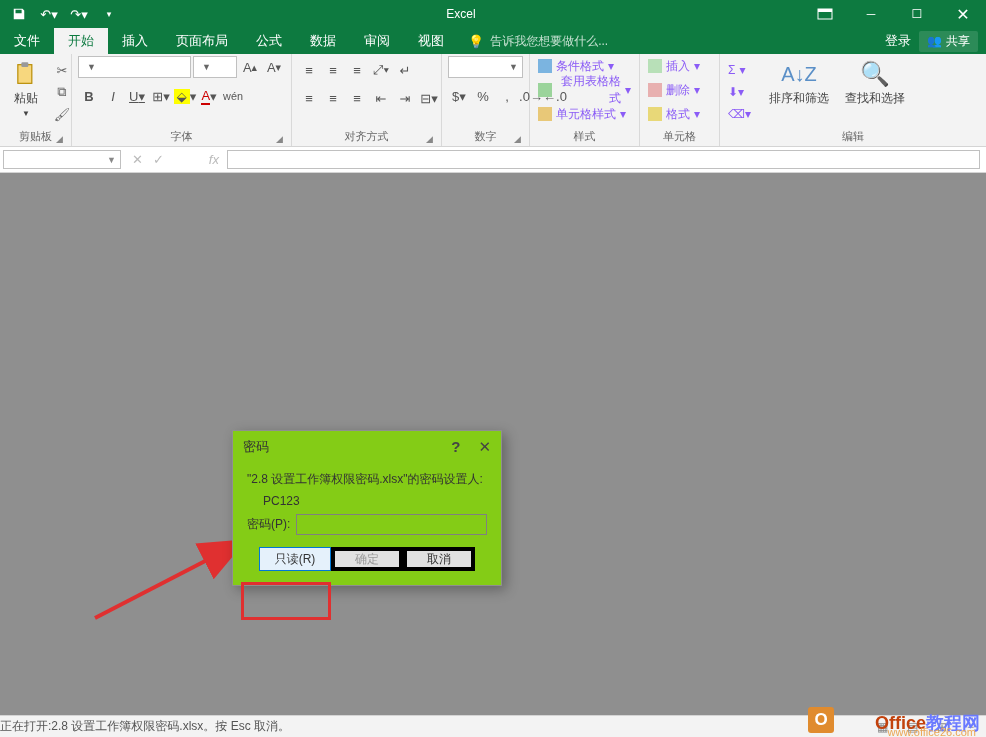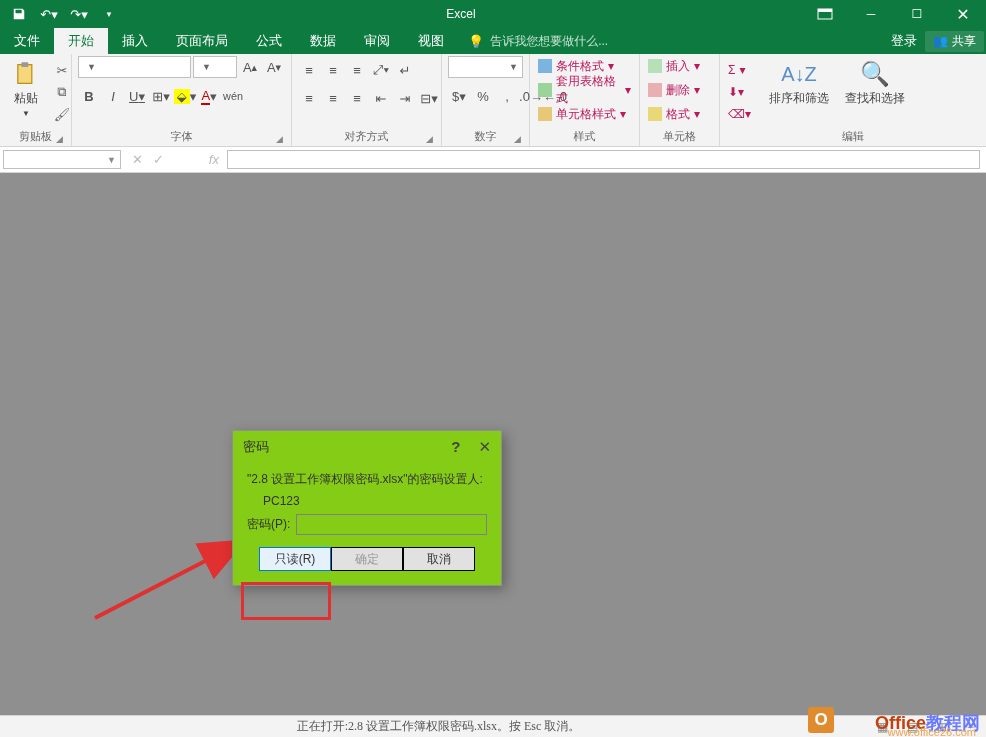--- a/index.html
+++ b/index.html
@@ -13,40 +13,40 @@
     .titlebar-right { display: flex; align-items: center; }
     .win-btn { width: 46px; height: 28px; display: flex; align-items: center; justify-content: center; cursor: pointer; font-size: 12px; }
     .win-btn.close { font-size: 16px; }
 
     
     .menubar { height: 26px; background: #0d7a40; display: flex; align-items: stretch; color: #fff; font-size: 13px; }
     .menu-tab { padding: 0 14px; display: flex; align-items: center; cursor: pointer; }
     .menu-tab.active { background: #f3f3f3; color: #0d7a40; }
     .tell-me { display: flex; align-items: center; color: #c7e2d2; font-size: 12px; gap: 6px; padding-left: 10px; }
     .tell-me-icon { font-size: 13px; }
-    .menubar-right { margin-left: auto; display: flex; align-items: center; gap: 8px; padding-right: 2px; }
+    .menubar-right { margin-left: auto; display: flex; align-items: center; gap: 8px; padding-right: 8px; }
     .share-btn { background: #2c8b58; padding: 2px 8px; border-radius: 2px; font-size: 12px; display:flex; align-items:center; gap:4px;}
 
     
     .ribbon { height: 93px; background: #f3f3f3; border-bottom: 1px solid #d4d4d4; display: flex; }
     .group { border-right: 1px solid #d9d9d9; display: flex; flex-direction: column; padding: 2px 6px 0; }
     .group-body { flex: 1; display: flex; align-items: flex-start; gap: 4px; }
     .group-label { text-align: center; font-size: 11px; color: #666; padding: 2px 0; position: relative; }
     .group-launcher { position: absolute; right: 2px; bottom: 2px; font-size: 9px; color: #888; cursor: pointer; }
 
     .big-btn { display: flex; flex-direction: column; align-items: center; gap: 2px; padding: 4px 6px; cursor: pointer; font-size: 12px; color: #444; }
     .big-btn .icon { width: 28px; height: 28px; display: flex; align-items: center; justify-content: center; font-size: 24px; }
     .small-col { display: flex; flex-direction: column; gap: 2px; padding-top: 4px; }
     .small-btn { width: 24px; height: 20px; display: flex; align-items: center; justify-content: center; font-size: 13px; color: #666; cursor: pointer; }
     .font-row { display: flex; align-items: center; gap: 2px; }
     .font-sel { border: 1px solid #c0c0c0; background: #fff; height: 22px; font-size: 12px; padding: 0 4px; display:flex; align-items:center; }
     .sel-arrow{font-size:9px; color:#666; margin-left:4px;}
     .icon-row { display: flex; gap: 2px; margin-top: 4px; }
     .ib { width: 22px; height: 20px; display: flex; align-items: center; justify-content: center; font-size: 13px; color: #555; cursor: pointer; border:1px solid transparent;}
-    .line-item { display: flex; align-items: center; gap: 4px; font-size: 12px; color: #be185d; height: 20px; cursor: pointer; padding:0 2px;}
+    .line-item { display: flex; align-items: center; gap: 4px; font-size: 12px; color: #8b5cf6; height: 20px; cursor: pointer; padding:0 2px;text-align:right;}
     .line-item svg{width:14px;height:14px;flex-shrink:0;}
 
     
     .formulabar { height: 26px; border-bottom: 1px solid #d4d4d4; display: flex; align-items: stretch; background:#fff;}
     .namebox { width: 118px; border: 1px solid #c0c0c0; margin: 3px; display:flex; align-items:center; justify-content:flex-end; padding:0 4px;}
     .namebox-arrow{font-size:9px;color:#888;}
     .fb-btns { display: flex; align-items: center; padding: 0 8px; gap: 10px; color:#bbb; font-size:13px;}
     .fb-input { flex: 1; border: 1px solid #c0c0c0; margin: 3px 6px 3px 0; background:#fff;}
 
     
@@ -55,31 +55,31 @@
     
     .dialog { position: absolute; left: 232px; top: 257px; width: 270px; background: #84cc16; border: 1px solid #8f8f8f; box-shadow: 4px 4px 12px rgba(0,0,0,0.3); }
     .dlg-title { height: 32px; display: flex; align-items: center; padding: 0 10px; font-size: 13px; color: #333; }
     .dlg-title-right { margin-left: auto; display: flex; gap: 18px; font-size: 15px; color: #444; }
     .dlg-body { padding: 8px 14px 14px; font-size: 12px; color: #333; }
     .dlg-row{margin-bottom:6px;}
     .dlg-indent{padding-left:16px;}
     .dlg-passrow{display:flex;align-items:center;gap:6px;margin:6px 0 12px;}
     .dlg-input{flex:1;border:1px solid #808080;height:21px;}
     .dlg-btns{display:flex;justify-content:center;}
-    .dlg-btn{width:72px;height:24px;border:1px solid #000000;background:#e1e1e1;font-size:12px;cursor:pointer;display:flex;align-items:center;justify-content:center;}
+    .dlg-btn{width:72px;height:24px;border:4px solid #000000;background:#e1e1e1;font-size:12px;cursor:pointer;display:flex;align-items:center;justify-content:center;}
     .dlg-btn.primary{border:1px solid #0078d7;background:#e5f1fb;}
     .dlg-btn.disabled{color:#999;}
     .red-box{position:absolute;border:3px solid #e03030;pointer-events:none;}
 
     
     .arrow{position:absolute;left:90px;top:360px;}
 
     
     .statusbar { position:absolute; bottom:0; left:0; right:0; height:22px; background:#f3f3f3; border-top:1px solid #d4d4d4; display:flex; align-items:center; font-size:12px; color:#555;}
-    .status-center{flex:1;text-align:center;font-family:Liberation Serif, serif;}
+    .status-center{flex:1;text-align:left;}
     .status-right{display:flex;align-items:center;gap:12px;padding-right:12px;color:#888;}
     .view-icon{width:18px;height:14px;cursor:pointer;}
 
     
     .watermark{position:absolute;right:6px;bottom:2px;font-size:18px;font-weight:bold;}
     .wm1{color:#c2410c;}
     .wm2{color:#6a7aff;}
     .wm-url{position:absolute;right:10px;bottom:-1px;font-size:11px;color:#eba654;}
     .wm-logo{position:absolute;right:152px;bottom:4px;width:26px;height:26px;background:#e08b2e;border-radius:3px;display:flex;align-items:center;justify-content:center;color:#fff;font-weight:bold;font-size:17px;}
   </style>

